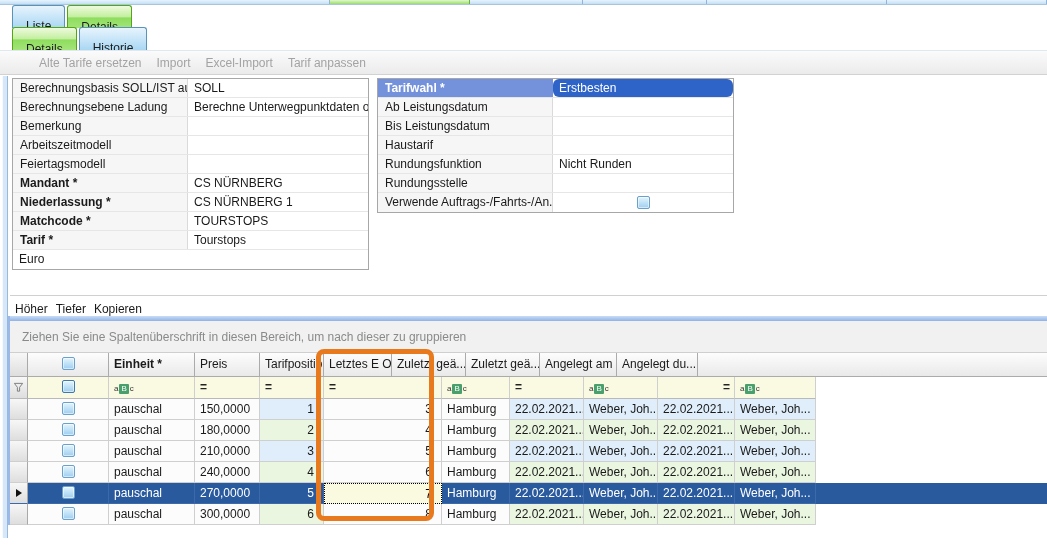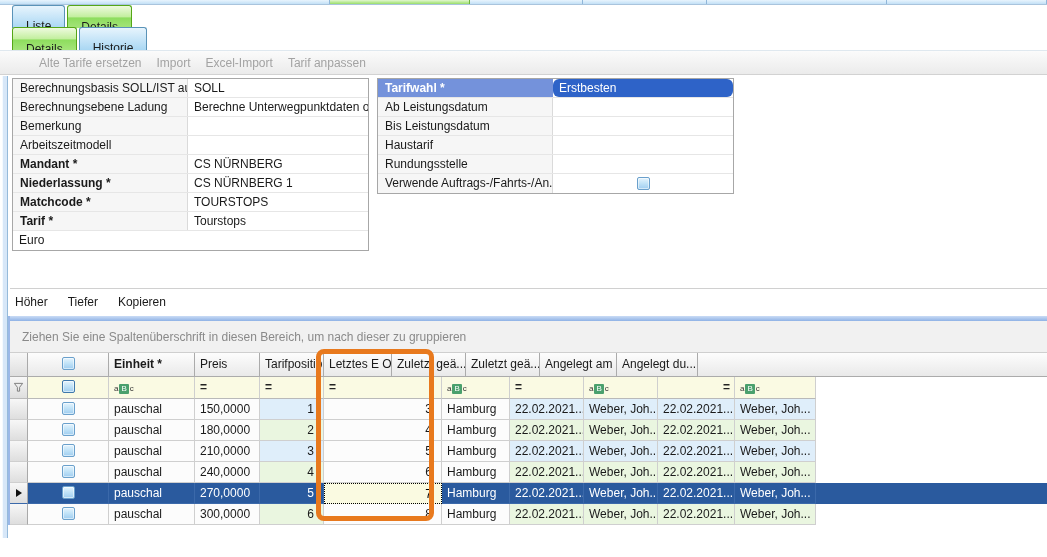--- a/index.html
+++ b/index.html
@@ -42,22 +42,22 @@
   .prow.sel .plabel{background:#7492db;color:#fff;font-weight:bold;border-right-color:#7492db;}
   .prow.sel .pvalue{background:#2e63c8;color:#fff;border-radius:6px;}
   .prow .pvalue.center{display:flex;justify-content:center;align-items:center;padding:0;}
 
   
   .cb{display:inline-block;width:13px;height:13px;border:1px solid #6aa0cc;border-radius:2px;
       background:linear-gradient(#e6f4fd 0%,#c3e4f8 45%,#9fcdf0 100%);box-shadow:inset 0 0 0 1px #ffffff88;}
   .cb.dark{border-color:#3f78ab;}
 
   
-  .toolbar-mid{position:absolute;left:10px;top:288px;width:1037px;height:26px;border-top:1px solid #d0d0d0;
-       display:flex;align-items:center;gap:20px;padding-left:5px;background:#fff;}
+  .toolbar-mid{position:absolute;left:10px;top:295px;width:1037px;height:26px;border-top:1px solid #d0d0d0;
+       display:flex;align-items:center;gap:8px;padding-left:5px;background:#fff;}
 
   
   .gridpanel{position:absolute;left:8px;top:316px;width:1039px;border-left:2px solid #9ab8e8;background:#fff;}
   .blueband{height:5px;background:linear-gradient(#cadcf5,#8fb2e6);}
   .groupby{height:32px;background:#f1f1f1;border-bottom:1px solid #cfcfcf;display:flex;align-items:center;
        padding-left:12px;color:#8a8a8a;}
 
   .grow{display:flex;}
   .gcell{border-right:1px solid #cfcfcf;border-bottom:1px solid #cfcfcf;padding:3px 4px 0 5px;
        white-space:nowrap;overflow:hidden;background:#fcfcfc;}
@@ -138,20 +138,24 @@
         <div class="pvalue">Berechne Unterwegpunktdaten o...</div>
       </div>
     <div class="prow">
         <div class="plabel">Bemerkung</div>
         <div class="pvalue"></div>
       </div>
     <div class="prow">
         <div class="plabel">Arbeitszeitmodell</div>
         <div class="pvalue"></div>
       </div>
+    <div class="prow">
+        <div class="plabel">Feiertagsmodell</div>
+        <div class="pvalue"></div>
+      </div>
     <div class="prow bold">
         <div class="plabel">Mandant *</div>
         <div class="pvalue">CS NÜRNBERG</div>
       </div>
     <div class="prow bold">
         <div class="plabel">Niederlassung *</div>
         <div class="pvalue">CS NÜRNBERG 1</div>
       </div>
     <div class="prow bold">
         <div class="plabel">Matchcode *</div>
@@ -175,20 +179,24 @@
         <div class="plabel">Ab Leistungsdatum</div>
         <div class="pvalue"></div>
       </div>
     <div class="prow">
         <div class="plabel">Bis Leistungsdatum</div>
         <div class="pvalue"></div>
       </div>
     <div class="prow">
         <div class="plabel">Haustarif</div>
         <div class="pvalue"></div>
+      </div>
+    <div class="prow">
+        <div class="plabel">Rundungsfunktion</div>
+        <div class="pvalue">Nicht Runden</div>
       </div>
     <div class="prow">
         <div class="plabel">Rundungsstelle</div>
         <div class="pvalue"></div>
       </div>
     <div class="prow">
         <div class="plabel">Verwende Auftrags-/Fahrts-/An...</div>
         <div class="pvalue center">
           <span class="cb"></span>
         </div>

